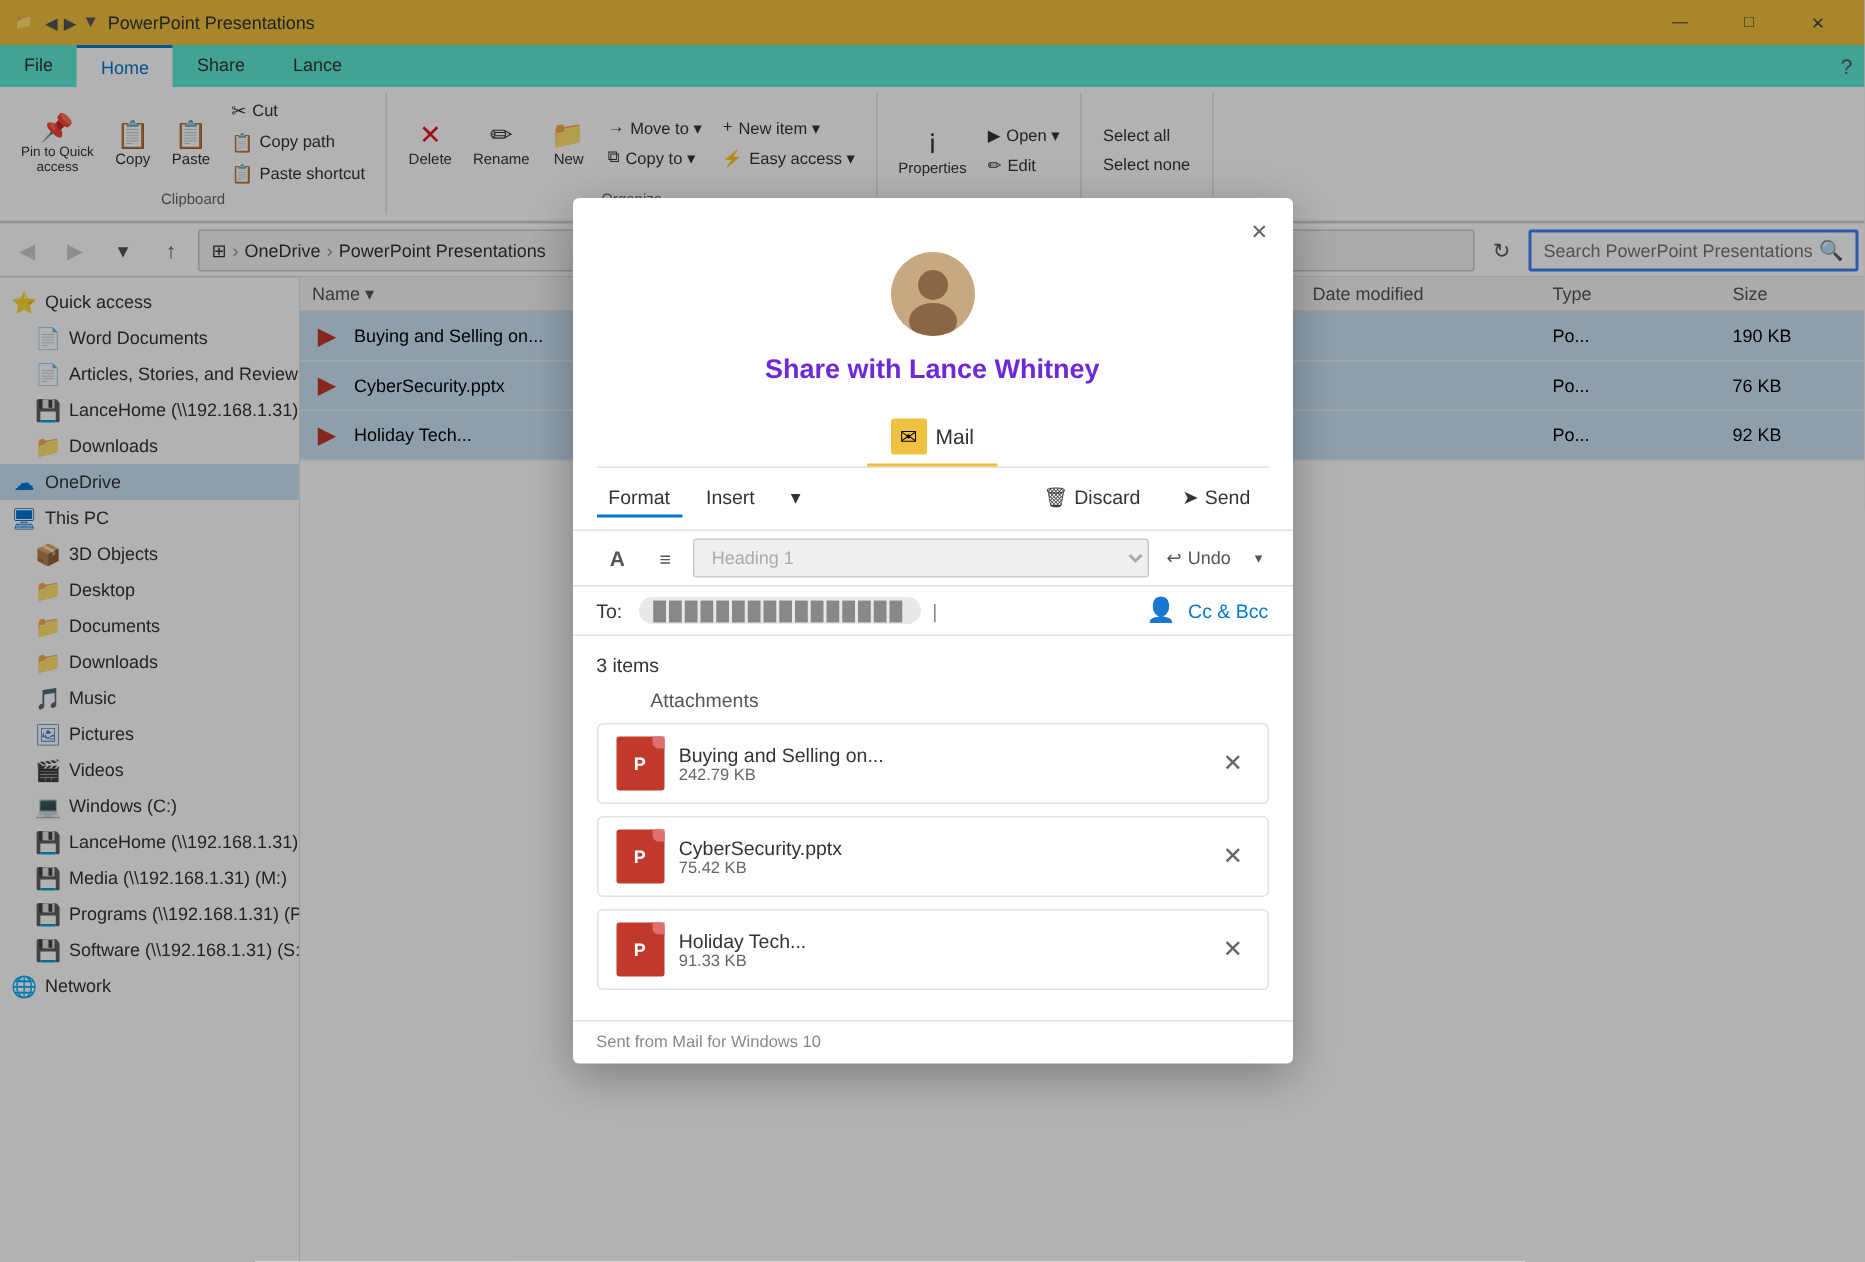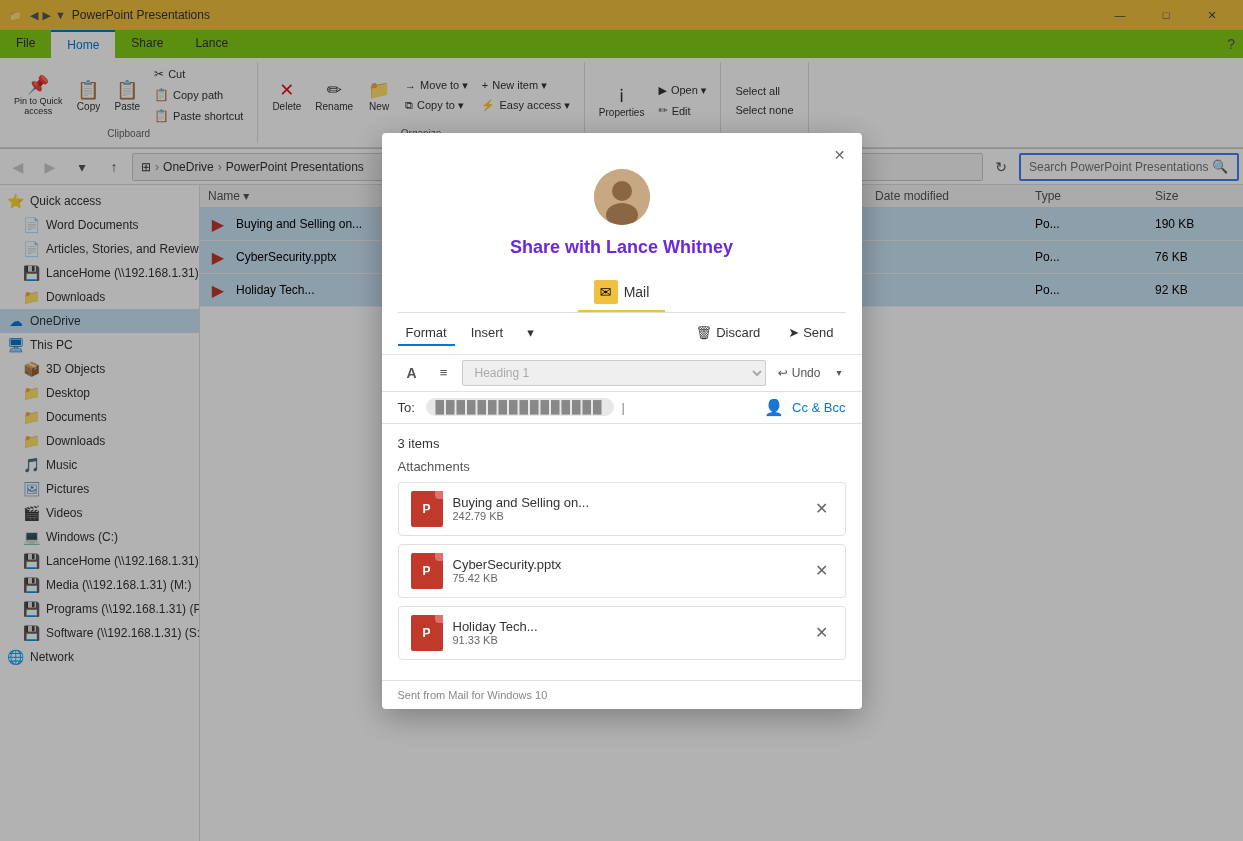--- a/index.html
+++ b/index.html
@@ -16,21 +16,21 @@
     }
     .title-bar-left { display: flex; align-items: center; gap: 6px; }
     .title-bar-icons { display: flex; gap: 4px; }
     .title-icon { width: 16px; height: 16px; display: flex; align-items: center; justify-content: center; color: #555; font-size: 10px; }
     .title-text { font-size: 12px; color: #333; }
     .title-bar-controls { display: flex; gap: 0; }
     .title-btn { width: 46px; height: 30px; display: flex; align-items: center; justify-content: center; font-size: 11px; cursor: pointer; color: #444; }
 
     
     .ribbon { background: #f5f5f5; border-bottom: 1px solid #ccc; }
-    .ribbon-tabs { display: flex; background: #84cc16; }
+    .ribbon-tabs { display: flex; background: #5eead4; }
     .ribbon-tab { padding: 6px 16px; font-size: 12px; cursor: pointer; color: #333; }
     .ribbon-tab.active { background: white; color: #0078d4; border-top: 2px solid #0078d4; }
     .ribbon-content { background: white; display: flex; align-items: stretch; padding: 4px 0; border-bottom: 1px solid #ddd; min-height: 80px; }
     .ribbon-group { display: flex; flex-direction: column; align-items: center; border-right: 1px solid #e0e0e0; padding: 2px 8px; }
     .ribbon-group-items { display: flex; flex: 1; align-items: center; gap: 2px; }
     .ribbon-group-label { font-size: 10px; color: #666; margin-top: auto; padding: 2px 0; }
     .ribbon-btn { display: flex; flex-direction: column; align-items: center; padding: 4px 6px; cursor: pointer; border-radius: 3px; min-width: 36px; color: #333; }
     .ribbon-btn .icon { font-size: 18px; }
     .ribbon-btn .label { font-size: 10px; margin-top: 0; text-align: center; white-space: nowrap; }
     .ribbon-btn-small { display: flex; align-items: center; padding: 3px 6px; cursor: pointer; border-radius: 3px; color: #333; gap: 4px; white-space: nowrap; font-size: 11px; }
@@ -90,21 +90,21 @@
     .format-btn { width: 28px; height: 28px; display: flex; align-items: center; justify-content: center; cursor: pointer; color: #555; font-size: 13px; border-radius: 2px; }
     .heading-select { border: 1px solid #ccc; border-radius: 2px; padding: 2px 8px; font-size: 12px; color: #aaa; flex: 1; height: 26px; }
     .undo-btn { display: flex; align-items: center; gap: 4px; padding: 2px 8px; font-size: 12px; cursor: pointer; color: #555; }
     .undo-dropdown { padding: 2px 4px; font-size: 10px; cursor: pointer; color: #555; }
     .to-bar { display: flex; align-items: center; padding: 6px 16px; border-bottom: 1px solid #e0e0e0; gap: 8px; }
     .to-label { font-size: 13px; color: #333; width: 20px; }
     .bcc-btn { font-size: 13px; color: #0078d4; cursor: pointer; }
     .person-icon { color: #666; font-size: 16px; cursor: pointer; }
     .modal-body { flex: 1; overflow-y: auto; padding: 12px 16px; }
     .items-count { font-size: 13px; color: #333; margin-bottom: 8px; }
-    .attachments-label { font-size: 13px; color: #555; margin-bottom: 8px; }
+    .attachments-label { font-size: 13px; color: #555; margin-bottom: 8px; margin-left: 36px; }
     .attachment-item { display: flex; align-items: center; border: 1px solid #e0e0e0; border-radius: 4px; padding: 8px 12px; margin-bottom: 8px; gap: 10px; }
     .attachment-info { flex: 1; }
     .attachment-name { font-size: 13px; color: #333; }
     .attachment-size { font-size: 11px; color: #666; }
     .attachment-remove { color: #666; cursor: pointer; font-size: 16px; padding: 4px; }
     .modal-footer { padding: 8px 16px; border-top: 1px solid #e0e0e0; font-size: 11px; color: #888; }
 
     
     .ppt-icon { width: 32px; height: 36px; background: #c0392b; border-radius: 2px; display: flex; flex-direction: column; align-items: center; justify-content: center; color: white; font-size: 9px; font-weight: bold; position: relative; }
     .ppt-icon::before { content: ''; position: absolute; top: 0; right: 0; width: 8px; height: 8px; background: #e07070; border-bottom-left-radius: 4px; }

